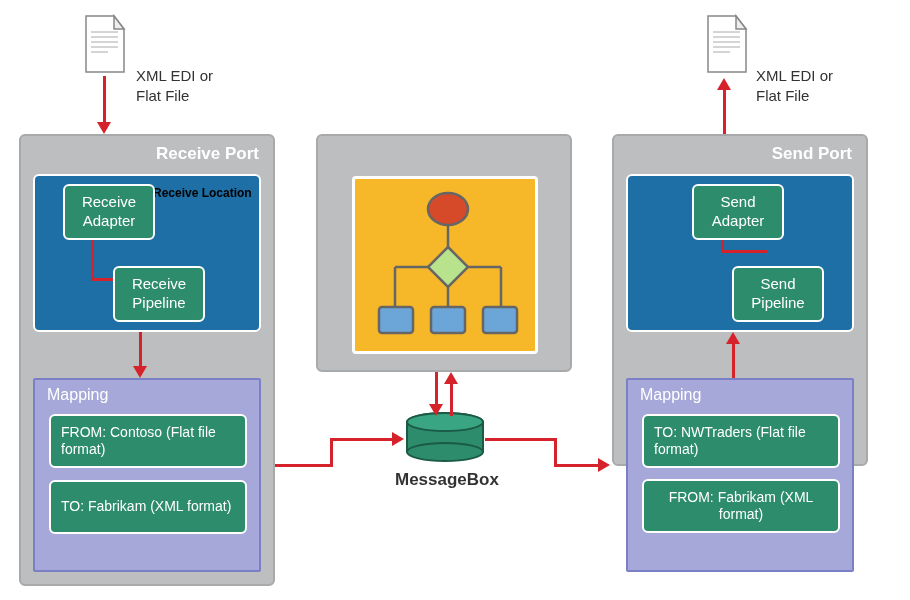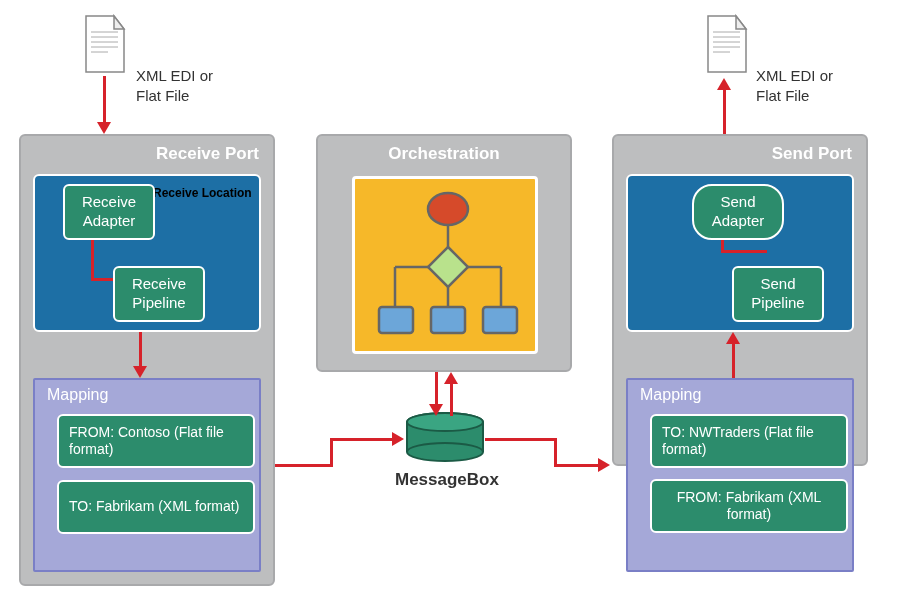--- a/index.html
+++ b/index.html
@@ -60,21 +60,20 @@
     position: absolute;
     background: #2c8c6c;
     border: 2px solid #fff;
     border-radius: 6px;
     color: #fff;
     font-size: 14px;
     line-height: 1.25;
     display: flex;
     align-items: center;
     padding: 4px 10px;
-    margin-left: 8px;
   }
   .loc-label {
     position: absolute;
     color: #000000;
     font-size: 12px;
     font-weight: 700;
   }
   .msgbox-label {
     position: absolute;
     color: #333;
@@ -176,21 +175,20 @@
   <div class="arrow-head ah-down" style="left:112px; top:230px;"></div>
 
   <div class="mapping-box" style="left:12px; top:242px; width:228px; height:194px;">
     <div class="mapping-title" style="left:12px; top:6px;">Mapping</div>
     <div class="mapping-item" style="left:14px; top:34px; width:198px; height:54px;">FROM: Contoso (Flat file format)</div>
     <div class="mapping-item" style="left:14px; top:100px; width:198px; height:54px;">TO: Fabrikam (XML format)</div>
   </div>
 </div>
 
 <div class="panel-outer" style="left:316px; top:134px; width:256px; height:238px;">
-  <div class="panel-title" style="left:0; right:0; top:8px; text-align:center;">Orchestration</div>
   <div class="orch-box" style="left:34px; top:40px; width:186px; height:178px;">
     <svg width="186" height="178" viewBox="0 0 186 178">
 
       <ellipse cx="93" cy="30" rx="20" ry="16" fill="#d64a2a" stroke="#666" stroke-width="2.5"></ellipse>
 
       <line x1="93" y1="46" x2="93" y2="68" stroke="#666" stroke-width="2.5"></line>
 
       <polygon points="93,68 113,88 93,108 73,88" fill="#b9e28c" stroke="#666" stroke-width="2.5"></polygon>
 
       <line x1="93" y1="108" x2="93" y2="128" stroke="#666" stroke-width="2.5"></line>
@@ -203,21 +201,21 @@
       <rect x="76" y="128" width="34" height="26" rx="3" fill="#6ca6d9" stroke="#666" stroke-width="2.5"></rect>
       <rect x="128" y="128" width="34" height="26" rx="3" fill="#6ca6d9" stroke="#666" stroke-width="2.5"></rect>
     </svg>
   </div>
 </div>
 
 <div class="panel-outer" style="left:612px; top:134px; width:256px; height:332px;">
   <div class="panel-title" style="right:14px; top:8px;">Send Port</div>
 
   <div class="port-loc" style="left:12px; top:38px; width:228px; height:158px;">
-    <div class="green-box" style="left:48px; top:8px; width:92px; height:56px;border-radius:20px;">Send Adapter</div>
+    <div class="green-box" style="left:48px; top:8px; width:92px; height:56px;">Send Adapter</div>
 
     <div class="arrow-line" style="left:136px; top:90px; width:3px; height:20px;"></div>
     <div class="arrow-line" style="left:93px; top:74px; width:46px; height:3px;"></div>
     <div class="arrow-line" style="left:93px; top:64px; width:3px; height:12px;"></div>
 
     <div class="green-box" style="left:88px; top:90px; width:92px; height:56px;">Send Pipeline</div>
   </div>
 
   <div class="arrow-line" style="left:118px; top:208px; width:3px; height:34px;"></div>
   <div class="arrow-head ah-up" style="left:112px; top:196px;"></div>

